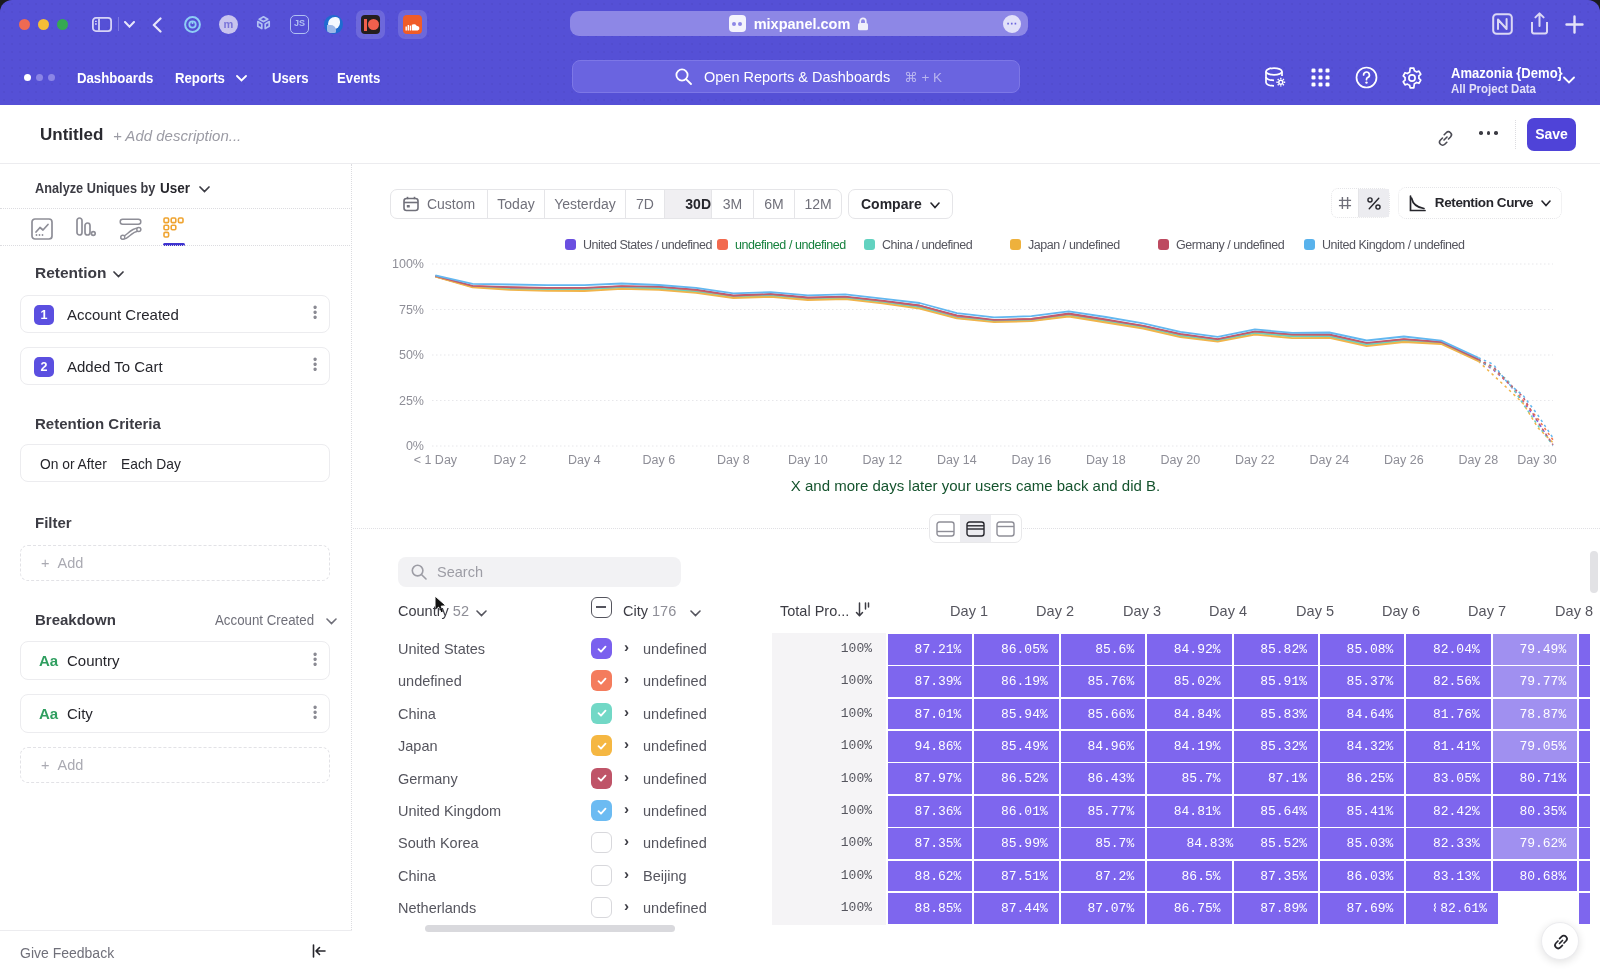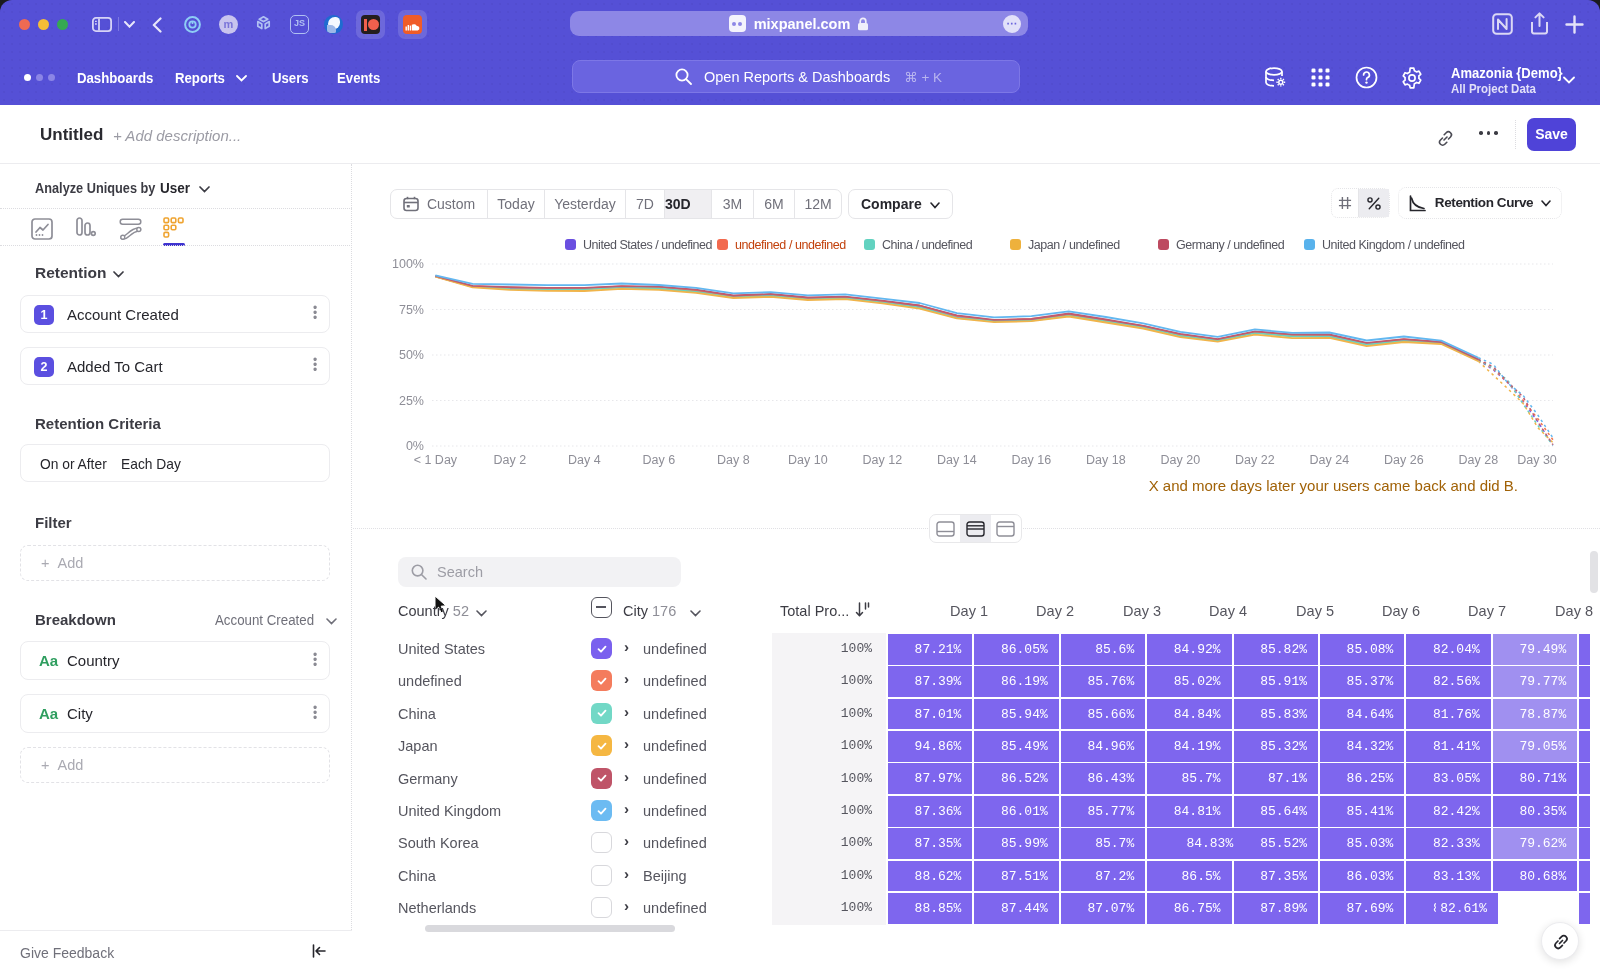--- a/index.html
+++ b/index.html
@@ -37,21 +37,21 @@
 #sb-bottom { position:absolute; left:0; top:930px; width:352px; height:46px; border-top:1px solid #ececef; background:#fff; }
 
 
 #main { position:absolute; left:353px; top:164px; width:1247px; height:812px; background:#fff; }
 .btn-group { position:absolute; display:flex; border:1px solid #e5e5e8; border-radius:7px; background:#fff; }
 .bseg { font-size:14px; color:#70707a; padding:0 14px; height:28px; line-height:28px; border-right:1px solid #e5e5e8; }
 .bseg:last-child { border-right:none; }
 .bseg.sel { background:#f0eff2; color:#26262c; font-weight:700; }
 .cmpbtn { position:absolute; border:1px solid #e5e5e8; border-radius:7px; height:30px; line-height:28px; font-size:14px; font-weight:700; color:#26262c; padding:0 12px; }
 .axlab { font-size:12.5px; fill:#8e8e97; font-family:"Liberation Sans",sans-serif; }
-#caption { position:absolute; left:433px; top:477px; width:1085px; text-align:right; font-size:15px; color:#a16207; }
+#caption { position:absolute; left:433px; top:477px; width:1085px; text-align:center; font-size:15px; color:#14532d; }
 .laytog { position:absolute; top:515px; width:30px; height:26px; border-radius:6px; display:flex; align-items:center; justify-content:center; }
 .laytog.sel { background:#ececf0; }
 
 
 #searchbox { position:absolute; left:398px; top:557px; width:283px; height:30px; background:#f2f2f4; border-radius:8px; color:#9d9da5; font-size:14.5px; display:flex; align-items:center; }
 .th { position:absolute; top:603px; font-size:14.5px; color:#55555e; }
 .trow { position:absolute; left:353px; width:1247px; height:32.4px; }
 .trow > div { position:absolute; }
 .tc-country { left:45px; top:8px; font-size:14.5px; color:#55555e; }
 .tc-cb { left:238px; top:5px; }
@@ -325,21 +325,21 @@
   <div class="bseg" style="width:97px;display:flex;align-items:center;justify-content:center;gap:8px;padding:0"><svg width="16" height="16" viewBox="0 0 16 16">
           <rect x="1" y="2.5" width="14" height="12" rx="2.5" fill="none" stroke="#70707a" stroke-width="1.6"></rect>
           <line x1="1" y1="6.5" x2="15" y2="6.5" stroke="#70707a" stroke-width="1.6"></line>
           <rect x="3.8" y="9" width="3" height="2.6" rx="0.6" fill="#70707a"></rect>
           <line x1="4.5" y1="0.8" x2="4.5" y2="3.2" stroke="#70707a" stroke-width="1.6"></line>
           <line x1="11.5" y1="0.8" x2="11.5" y2="3.2" stroke="#70707a" stroke-width="1.6"></line>
         </svg>Custom</div>
   <div class="bseg" style="width:57px;text-align:center;padding:0">Today</div>
   <div class="bseg" style="width:81px;text-align:center;padding:0">Yesterday</div>
   <div class="bseg" style="width:39px;text-align:center;padding:0">7D</div>
-  <div class="bseg sel" style="width:47px;text-align:left;padding:0">30D</div>
+  <div class="bseg sel" style="width:47px;text-align:right;padding:0">30D</div>
   <div class="bseg" style="width:42px;text-align:center;padding:0">3M</div>
   <div class="bseg" style="width:41px;text-align:center;padding:0">6M</div>
   <div class="bseg" style="width:46px;text-align:center;padding:0">12M</div>
 </div>
 <div class="cmpbtn" style="left:848px;top:189px">Compare <svg style="margin-left:4px" width="10" height="7" viewBox="0 0 10 7">
         <path d="M1 1 L5 5.5 L9 1" stroke="#26262c" stroke-width="1.6" fill="none" stroke-linecap="round"></path>
       </svg></div>
 <div class="btn-group" style="left:1331px;top:188px;border-style:dotted">
   <div class="bseg" style="padding:0;width:27px;display:flex;align-items:center;justify-content:center">
         <svg width="14" height="14" viewBox="0 0 15 15">
@@ -361,21 +361,21 @@
       </svg>
   Retention Curve
   <svg style="margin-left:8px" width="10" height="7" viewBox="0 0 10 7">
         <path d="M1 1 L5 5.5 L9 1" stroke="#26262c" stroke-width="1.6" fill="none" stroke-linecap="round"></path>
       </svg>
 </div>
 
 <div class="abs" style="left:565px;top:239px;width:11px;height:11px;border-radius:3px;background:#6a4fe0"></div>
     <div class="abs" style="left:583px;top:238px;font-size:12.5px;letter-spacing:-0.45px;color:#55555e">United States / undefined</div>
 <div class="abs" style="left:717px;top:239px;width:11px;height:11px;border-radius:3px;background:#f2694e"></div>
-    <div class="abs" style="left:735px;top:238px;font-size:12.5px;letter-spacing:-0.45px;color:#c2410c">undefined / undefined</div>
+    <div class="abs" style="left:735px;top:238px;font-size:12.5px;letter-spacing:-0.45px;color:#15803d">undefined / undefined</div>
 <div class="abs" style="left:864px;top:239px;width:11px;height:11px;border-radius:3px;background:#62d2c0"></div>
     <div class="abs" style="left:882px;top:238px;font-size:12.5px;letter-spacing:-0.45px;color:#55555e">China / undefined</div>
 <div class="abs" style="left:1010px;top:239px;width:11px;height:11px;border-radius:3px;background:#eeb13c"></div>
     <div class="abs" style="left:1028px;top:238px;font-size:12.5px;letter-spacing:-0.45px;color:#55555e">Japan / undefined</div>
 <div class="abs" style="left:1158px;top:239px;width:11px;height:11px;border-radius:3px;background:#bd4a60"></div>
     <div class="abs" style="left:1176px;top:238px;font-size:12.5px;letter-spacing:-0.45px;color:#55555e">Germany / undefined</div>
 <div class="abs" style="left:1304px;top:239px;width:11px;height:11px;border-radius:3px;background:#58b2ec"></div>
     <div class="abs" style="left:1322px;top:238px;font-size:12.5px;letter-spacing:-0.45px;color:#55555e">United Kingdom / undefined</div>
 
 <svg class="abs" style="left:0;top:0" width="1600" height="976" viewBox="0 0 1600 976">

